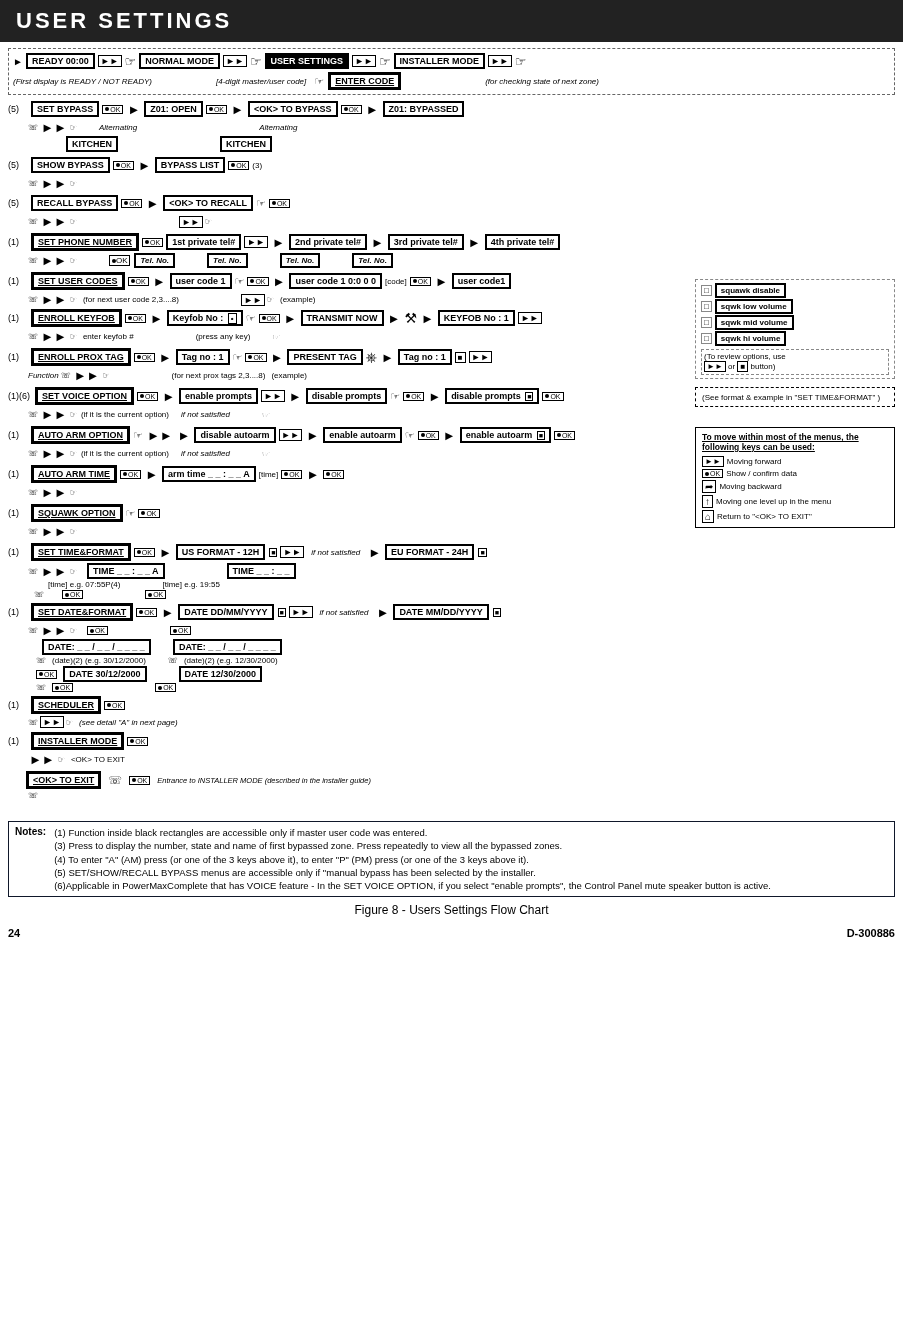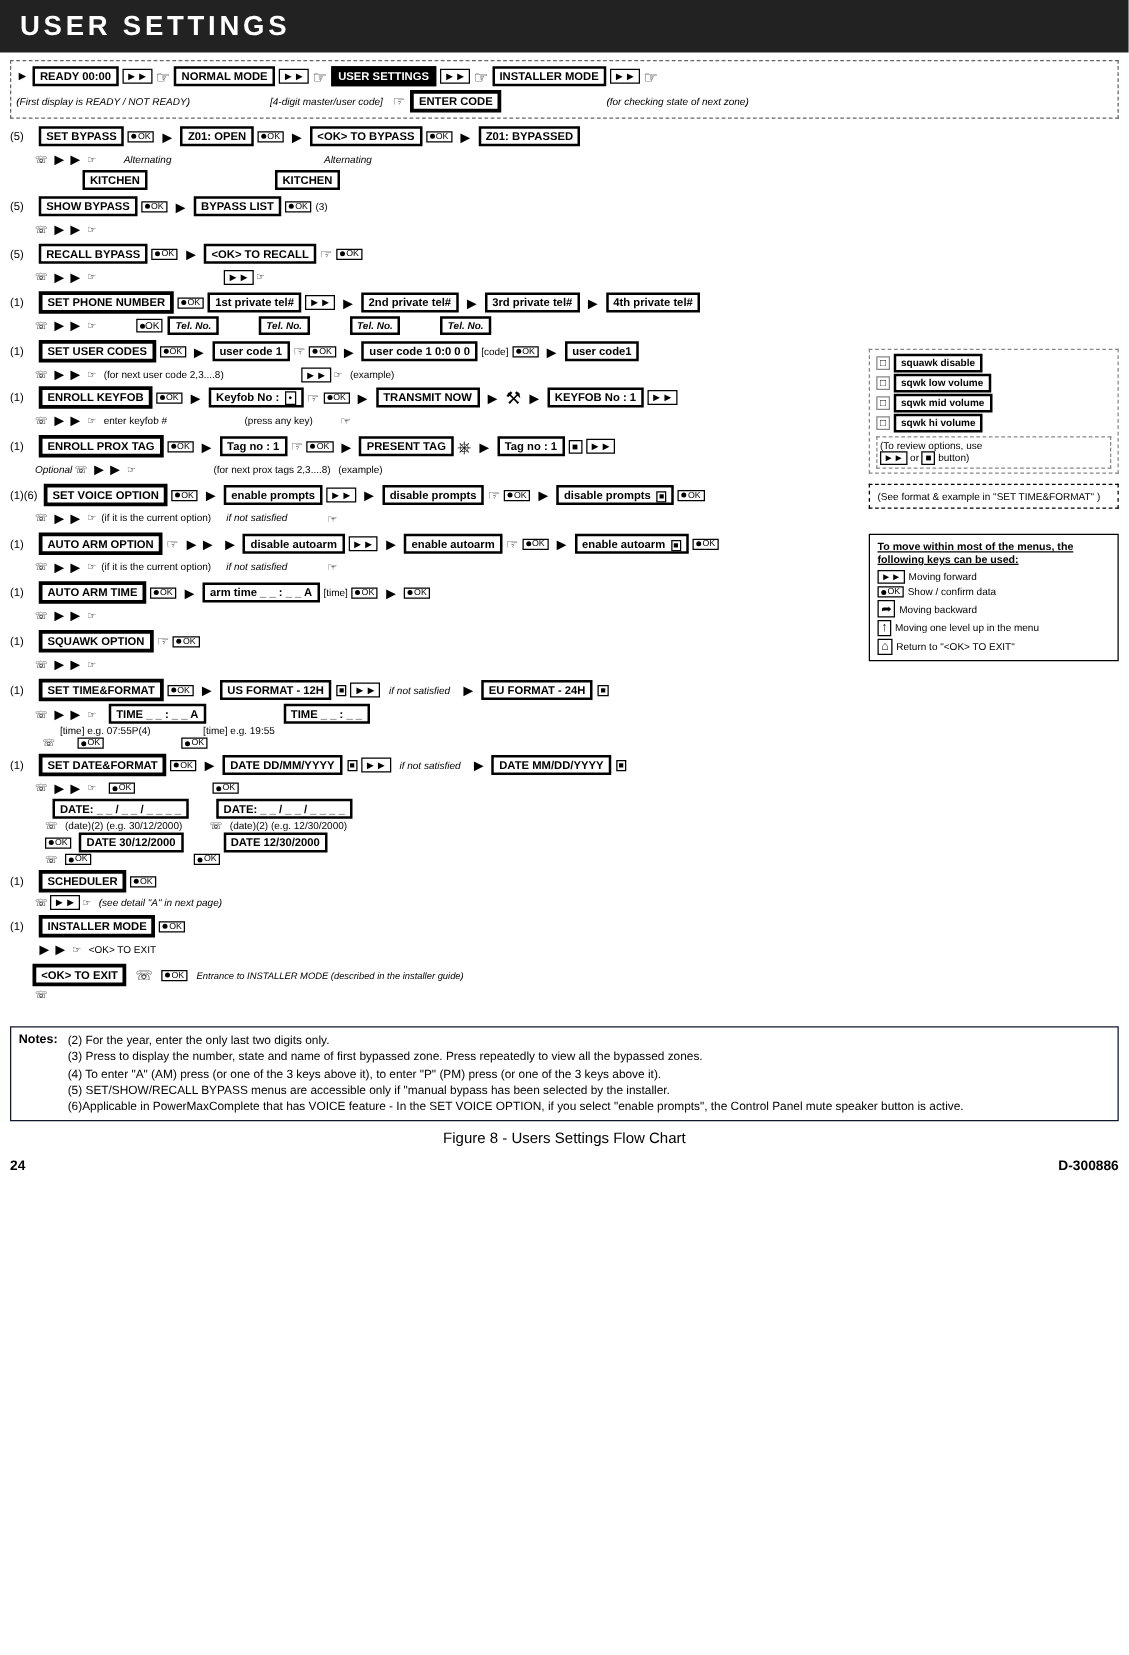--- a/index.html
+++ b/index.html
@@ -93,20 +93,21 @@
     }
 
     .d-box-thick {
       border: 3px solid #000;
       padding: 1px 4px;
       font-weight: bold;
       font-size: 9px;
       white-space: nowrap;
       background: #fff;
       display: inline-block;
+      text-decoration: underline;
     }
 
     .d-arr { font-size: 13px; font-weight: bold; margin: 0 1px; }
     .d-hand { font-size: 13px; }
     .d-small { font-size: 8px; font-style: italic; }
 
     .iok {
       display: inline-flex;
       align-items: center;
       border: 1px solid #000;
@@ -393,21 +394,21 @@
           <div class="d-box">PRESENT TAG</div>
           <span style="font-size:14px;">⎈</span>
           <span class="d-arr">►</span>
           <div class="d-box">Tag no  :  1</div>
           <span style="border:1px solid #000; padding:0 2px; font-size:8px;">■</span>
           <span class="fw-arr">
               <span>►►</span>
             </span>
         </div>
         <div class="sub-row">
-          <span style="font-size:8px; font-style:italic;">Optional</span>
+          <span style="font-size:8px; font-style:italic;">Function</span>
           <span>☏</span>
             <span class="d-arr">►►</span>
             <span>☞</span>
           <span style="margin-left:60px; font-size:8px;">(for next prox tags 2,3....8)</span>
           <span style="margin-left:4px; font-size:8px;">(example)</span>
         </div>
 
         <div class="d-row" style="margin-top:3px;">
           <span class="num-label">(1)(6)</span>
           <div class="d-box-thick">SET VOICE OPTION</div>
@@ -670,21 +671,21 @@
         </div>
 
       </div>
 
     </div>
 
     <div class="notes-section">
       <div style="display:flex; gap:8px;">
         <span class="notes-header">Notes:</span>
         <div class="notes-text">
-          <div>(2) For the year, enter the only last two digits only.</div>
+          <div>(1) Function inside black rectangles are accessible only if master user code was entered.</div>
           <div>(3) Press       to display the number, state and name of first bypassed zone. Press       repeatedly to view all the bypassed zones.</div>
           <div>(4) To enter "A" (AM) press       (or one of the 3 keys above it), to enter "P" (PM) press       (or one of the 3 keys above it).</div>
           <div>(5) SET/SHOW/RECALL BYPASS menus are accessible only if "manual bypass has been selected by the installer.</div>
           <div>(6)Applicable in PowerMaxComplete that has VOICE feature -  In the SET VOICE OPTION, if you select "enable prompts", the Control Panel mute speaker button       is active.</div>
         </div>
       </div>
     </div>
 
     <div class="figure-caption">Figure 8 - Users Settings Flow Chart</div>
 

